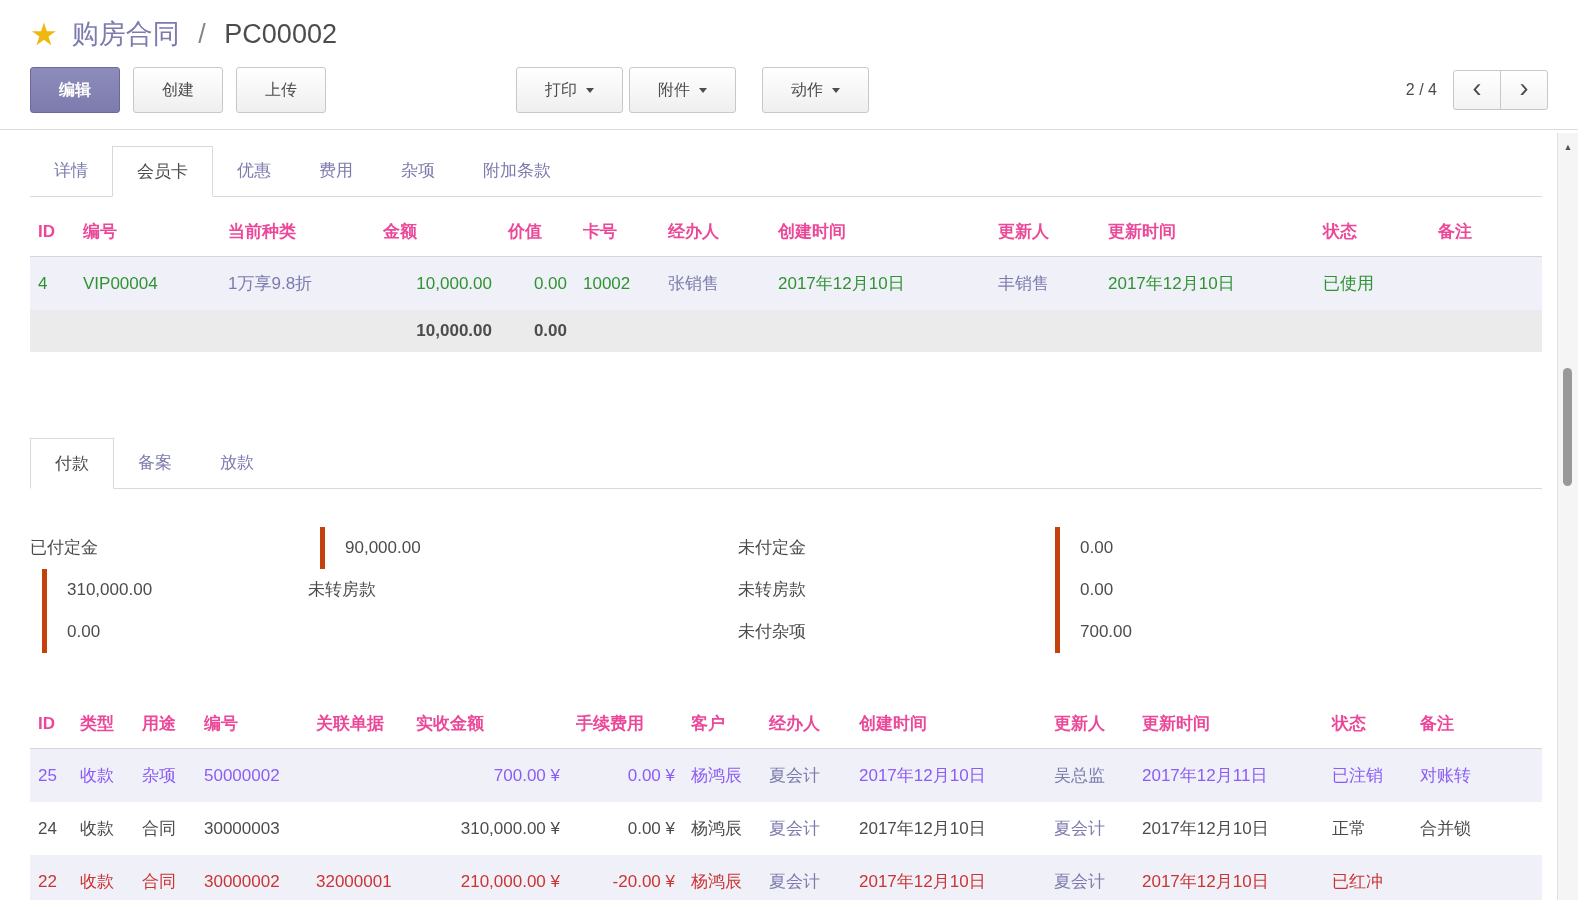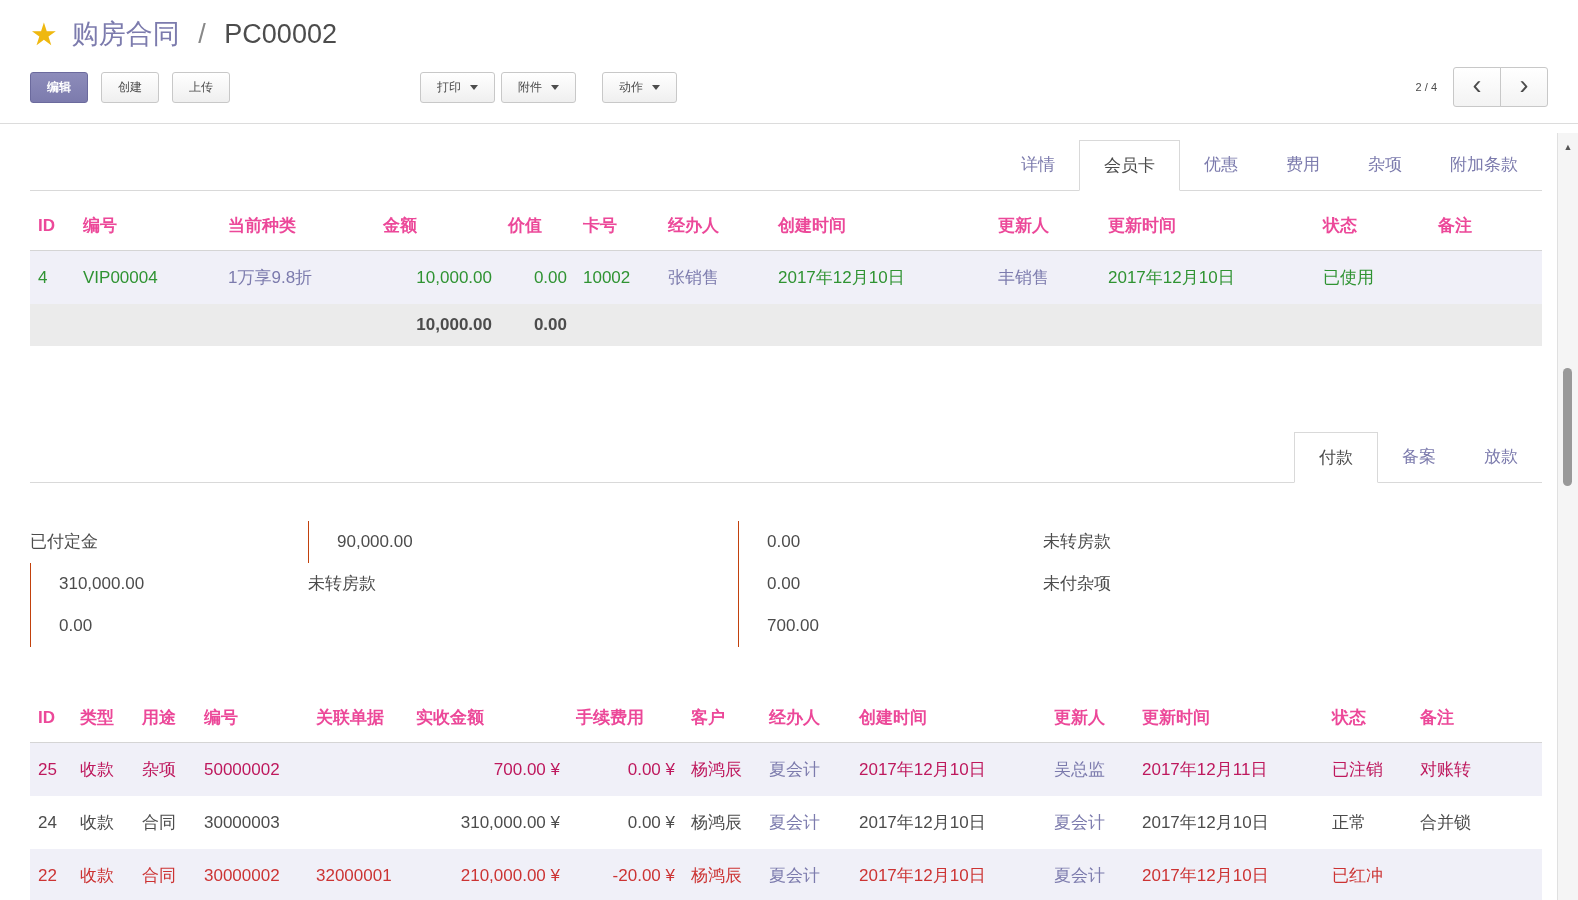--- a/index.html
+++ b/index.html
@@ -14,54 +14,54 @@
   .topbar { padding: 16px 0 0 30px; display: flex; align-items: center; }
   .star { color: #efb810; font-size: 31px; line-height: 1; cursor: pointer; margin-right: 14px; }
   .bc { font-size: 27px; line-height: 36px; white-space: nowrap; }
   .bc-parent { color: #7c7bad; cursor: pointer; }
   .bc-sep { color: #888; margin: 0 11px; }
   .bc-current { color: #4c4c4c; }
 
   
   .controls { display: flex; align-items: center; padding: 15px 30px 0 30px; }
   .btn {
-    height: 31px; padding: 0 16px; font-size: 12px; color: #4c4c4c;
+    height: 46px; padding: 0 28px; font-size: 16px; color: #4c4c4c;
     background: linear-gradient(#ffffff, #efefef); border: 1px solid #c8c8c8;
     border-radius: 3px; display: inline-flex; align-items: center; gap: 9px;
     cursor: pointer; white-space: nowrap;
   }
   .btn-primary {
     background: linear-gradient(#8d8cba, #7c7bad); color: #fff;
     border-color: #6b6a9d; font-weight: bold;
   }
   .left-group { display: flex; gap: 13px; }
   .center-group { display: flex; gap: 6px; margin-left: 190px; }
   .center-group .btn-action { margin-left: 20px; }
   .caret {
     width: 0; height: 0; display: inline-block;
     border-left: 4px solid transparent; border-right: 4px solid transparent;
     border-top: 5px solid #4c4c4c;
   }
   .pager { margin-left: auto; display: flex; align-items: center; gap: 16px; }
-  .pager-counter { font-size: 11px; color: #4c4c4c; }
+  .pager-counter { font-size: 16px; color: #4c4c4c; }
   .pager-buttons { display: flex; }
   .pager-btn {
     width: 48px; height: 40px; background: linear-gradient(#ffffff, #f3f3f3);
     border: 1px solid #c8c8c8; display: flex; align-items: center; justify-content: center;
     font-size: 27px; color: #4c4c4c; cursor: pointer; padding-bottom: 4px;
   }
   .pager-btn.prev { border-radius: 3px 0 0 3px; }
   .pager-btn.next { border-radius: 0 3px 3px 0; margin-left: -1px; }
 
   .main-divider { border-bottom: 1px solid #dcdcdc; margin-top: 16px; }
 
   
   .content { margin: 16px 36px 0 30px; }
 
-  .tabbar { display: flex; border-bottom: 1px solid #d9d9d9; justify-content: flex-end; }
+  .tabbar { display: flex; border-bottom: 1px solid #d9d9d9; }
   .tab {
     padding: 13px 24px; color: #7c7bad; font-size: 17px; cursor: pointer;
     margin-bottom: -1px; white-space: nowrap;
   }
   .tab.active {
     background: #fff; border: 1px solid #d9d9d9; border-bottom: 1px solid #fff;
     color: #4c4c4c;
   }
   .tabbar2 { margin-top: 86px; }
 
@@ -71,35 +71,35 @@
   th {
     text-align: left; font-weight: bold; padding: 13px 8px; color: #ec4899;
     white-space: nowrap; overflow: hidden; cursor: pointer;
   }
   thead tr { border-bottom: 1px solid #d5d5d5; }
   td { padding: 15px 8px; white-space: nowrap; overflow: hidden; text-overflow: ellipsis; }
   tbody tr { cursor: pointer; }
   tbody tr:nth-child(odd) { background: #f0f0f8; }
   td.num { text-align: right; }
   .row-green td { color: #2f9332; }
-  .row-muted td { color: #be185d; }
+  .row-muted td { color: #8b5cf6; }
   .row-red td { color: #cc3333; }
   td.lnk { color: #7c7bad; }
   tfoot tr { background: #ebebeb; }
   tfoot td { font-weight: bold; padding: 11px 8px; }
 
   
   .summary { display: flex; margin-top: 38px; }
   .sgroup { display: grid; align-content: start; }
   .sgroup-left { grid-template-columns: 278px 370px; }
   .sgroup-right { grid-template-columns: 305px 360px; margin-left: 60px; }
   .slabel { font-weight: normal; height: 42px; line-height: 42px; }
   .svalue {
-    border-left: 1px solid #c2410c; padding-left: 28px;
-    height: 42px; line-height: 42px;
+    border-left: 5px solid #c2410c; padding-left: 20px;
+    height: 42px; line-height: 42px; margin-left: 12px;
   }
 
   
   .scrollbar {
     position: absolute; top: 133px; right: 0; bottom: 0; width: 21px;
     background: #f5f5f5; border-left: 1px solid #e0e0e0; cursor: pointer;
   }
   .sb-arrow { text-align: center; font-size: 9px; color: #555; padding-top: 9px; }
   .sb-thumb {
     position: absolute; left: 5px; width: 9px; top: 235px; height: 118px;
@@ -225,20 +225,21 @@
 
   <div class="summary">
     <div class="sgroup sgroup-left">
       <div class="slabel">已付定金</div>
       <div class="svalue">90,000.00</div>
       <div class="svalue">310,000.00</div>
       <div class="slabel">未转房款</div>
       <div class="svalue">0.00</div>
     </div>
     <div class="sgroup sgroup-right">
+      <div class="slabel">未付定金</div>
       <div class="svalue">0.00</div>
       <div class="slabel">未转房款</div>
       <div class="svalue">0.00</div>
       <div class="slabel">未付杂项</div>
       <div class="svalue">700.00</div>
     </div>
   </div>
 
   <table class="pay-table">
     <colgroup>

